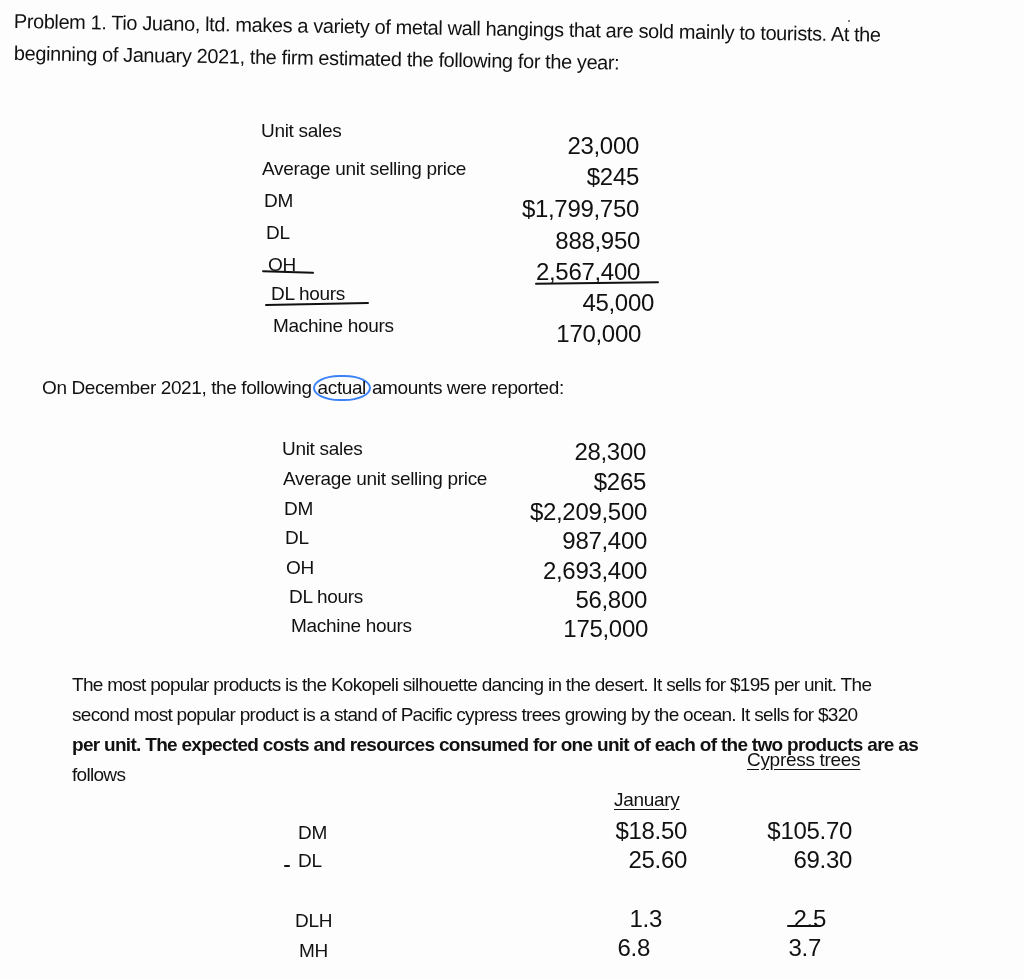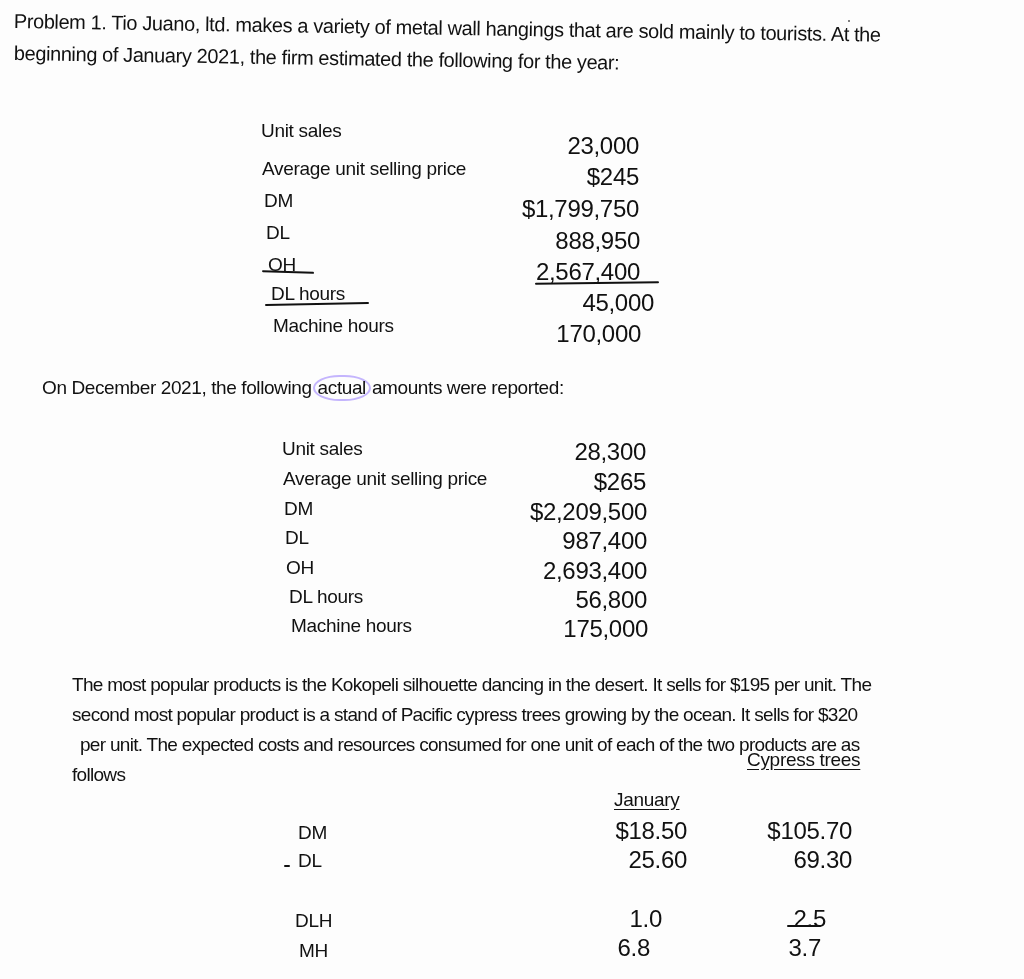--- a/index.html
+++ b/index.html
@@ -7,21 +7,21 @@
     width:1024px; height:979px; position:relative; overflow:hidden;
     background:#fdfdfd; color:#111;
     font-family: "Liberation Sans", "DejaVu Sans", sans-serif;
   }
   .abs { position:absolute; white-space:nowrap; }
   .para { font-size:19px; letter-spacing:-0.4px; }
   .lbl { font-size:19px; letter-spacing:-0.3px; }
   .val { font-size:24px; text-align:right; letter-spacing:-0.3px; }
   .title1 { left:14px; top:10px; transform:rotate(0.9deg); transform-origin:left top; font-size:20px; }
   .title2 { left:14px; top:42px; transform:rotate(0.9deg); transform-origin:left top; font-size:20px; }
-  .circled { display:inline-block; border:2px solid #c4b5fd; border-radius:50%/55%; padding:0 3px; margin:0 1px; }
+  .circled { display:inline-block; border:2px solid #3b82f6; border-radius:50%/55%; padding:0 3px; margin:0 1px; }
   .hand-line { position:absolute; height:2px; background:#111; border-radius:2px; }
   .ul { text-decoration:underline; text-underline-offset:3px; }
   .dot { position:absolute; width:2px; height:2px; background:#555; border-radius:50%; }
 </style>
 </head>
 <body>
 
 <div class="abs para title1">Problem 1. Tio Juano, ltd. makes a variety of metal wall hangings that are sold mainly to tourists. At the</div>
 <div class="abs para title2">beginning of January 2021, the firm estimated the following for the year:</div>
 <div class="dot" style="left:848px;top:20px;"></div>
@@ -64,37 +64,37 @@
   <div class="abs val" style="right:378px;top:468px;text-align:center;">$265</div>
   <div class="abs val" style="right:377px;top:498px;">$2,209,500</div>
   <div class="abs val" style="right:377px;top:527px;">987,400</div>
   <div class="abs val" style="right:377px;top:557px;">2,693,400</div>
   <div class="abs val" style="right:377px;top:586px;">56,800</div>
   <div class="abs val" style="right:376px;top:615px;">175,000</div>
 </div>
 
 <div class="abs para" style="left:72px;top:674px;letter-spacing:-0.7px;">The most popular products is the Kokopeli silhouette dancing in the desert. It sells for $195 per unit. The</div>
 <div class="abs para" style="left:72px;top:704px;letter-spacing:-0.7px;">second most popular product is a stand of Pacific cypress trees growing by the ocean. It sells for $320</div>
-<div class="abs para" style="left:80px;top:734px;letter-spacing:-0.7px;">per unit. The expected costs and resources consumed for one unit of each of the two products are as</div>
+<div class="abs para" style="left:72px;top:734px;letter-spacing:-0.7px;font-weight:bold;">per unit. The expected costs and resources consumed for one unit of each of the two products are as</div>
 <div class="abs para" style="left:72px;top:764px;letter-spacing:-0.7px;">follows</div>
 
 <div>
   <div class="abs lbl ul" style="left:614px;top:789px;">January</div>
   <div class="abs lbl ul" style="left:747px;top:749px;">Cypress trees</div>
 
   <div class="abs lbl" style="left:298px;top:822px;">DM</div>
   <div class="abs val" style="right:337px;top:817px;">$18.50</div>
   <div class="abs val" style="right:172px;top:817px;">$105.70</div>
 
   <div class="hand-line" style="left:284px;top:865px;width:6px;height:2px;"></div>
   <div class="abs lbl" style="left:298px;top:850px;">DL</div>
   <div class="abs val" style="right:337px;top:846px;">25.60</div>
   <div class="abs val" style="right:172px;top:846px;margin-left:24px;">69.30</div>
 
   <div class="abs lbl" style="left:295px;top:910px;">DLH</div>
-  <div class="abs val" style="right:362px;top:905px;">1.0</div>
+  <div class="abs val" style="right:362px;top:905px;">1.3</div>
   <div class="abs val" style="right:198px;top:905px;">2.5</div>
   <div class="hand-line" style="left:787px;top:925px;width:34px;"></div>
 
   <div class="abs lbl" style="left:299px;top:940px;">MH</div>
   <div class="abs val" style="right:374px;top:934px;">6.8</div>
   <div class="abs val" style="right:203px;top:934px;">3.7</div>
 </div>
 
 </body></html>

